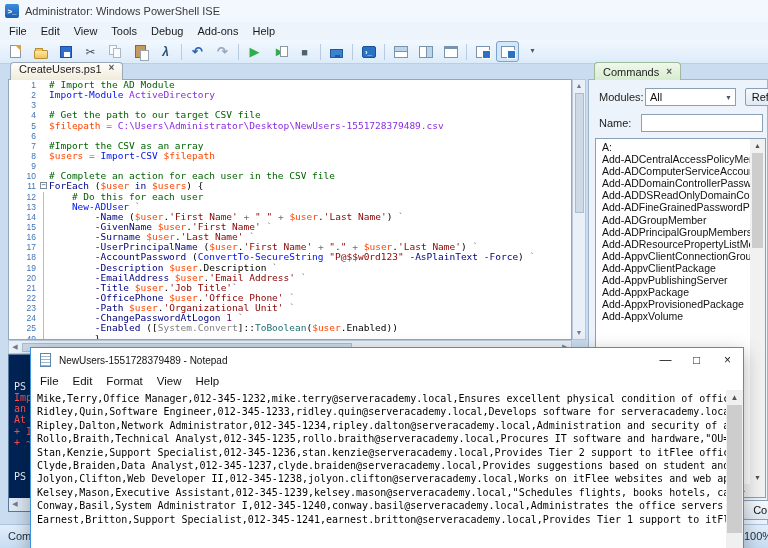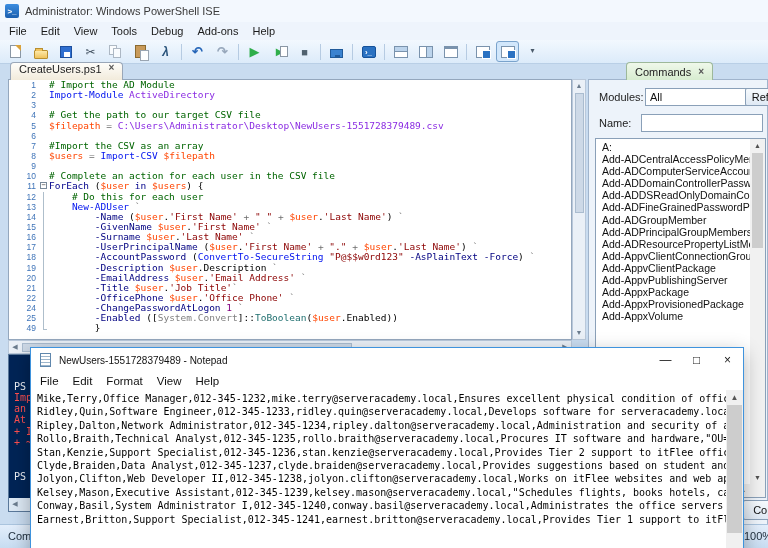--- a/index.html
+++ b/index.html
@@ -70,24 +70,24 @@
   .sb-arrow{position:absolute;font-size:7px;color:#6b7c8e;width:12px;text-align:center;line-height:12px;}
   .sb-thumb{position:absolute;background:#cdd9e7;border:1px solid #aabccf;box-sizing:border-box;}
   
   .console-pane{position:absolute;left:8px;top:354px;width:578px;height:158px;background:#012456;border:1px solid #5a789a;box-sizing:border-box;padding:3px 0 0 5px;overflow:hidden;}
   .con-line{font-family:"DejaVu Sans Mono",monospace;font-size:10px;line-height:11.25px;height:11.25px;white-space:pre;}
   .con-out{color:#eceef2}.con-err{color:#ff4f4f}
   .con-hscroll{position:absolute;left:0;bottom:0;width:576px;height:13px;background:#dce8f4;}
   
   .cmd-pane{position:absolute;left:588px;top:62px;width:180px;height:465px;}
   .cmd-tab{position:absolute;left:6px;top:0;height:17px;display:inline-flex;align-items:center;padding:0 8px;z-index:2;
-       background:linear-gradient(#eff8ea,#d7ecd0);border:1px solid #9db89a;border-bottom:none;border-radius:4px 4px 0 0;font-size:11px;color:#222;margin-left:32px;}
+       background:linear-gradient(#eff8ea,#d7ecd0);border:1px solid #9db89a;border-bottom:none;border-radius:4px 4px 0 0;font-size:11px;color:#222;}
   .cmd-body{position:absolute;left:0;top:17px;width:180px;height:448px;background:#edf3fa;border:1px solid #a0b4cc;box-sizing:border-box;}
   .cmd-label{position:absolute;font-size:11px;color:#222;}
-  .cmd-select{position:absolute;left:56px;top:8px;width:114px;height:18px;background:#fff;border:1px solid #8aa0b8;box-sizing:border-box;
+  .cmd-select{position:absolute;left:56px;top:8px;width:91px;height:18px;background:#fff;border:1px solid #8aa0b8;box-sizing:border-box;
        font-size:11px;color:#111;display:flex;align-items:center;padding-left:4px;}
   .cmd-select .caret{position:absolute;right:3px;font-size:7px;color:#4a5a6a;}
   .cmd-btn{position:absolute;background:linear-gradient(#f6fafd,#dfe9f4);border:1px solid #8aa0b8;border-radius:2px;box-sizing:border-box;
        font-size:11px;color:#111;display:flex;align-items:center;justify-content:center;}
   .cmd-input{position:absolute;left:52px;top:34px;width:122px;height:18px;background:#fff;border:1px solid #8aa0b8;box-sizing:border-box;font-size:11px;padding:0 3px;}
   .cmd-list{position:absolute;left:6px;top:58px;width:171px;height:360px;background:#fff;border:1px solid #8aa0b8;box-sizing:border-box;overflow:hidden;}
   .cmd-items{position:absolute;left:1px;top:2px;right:15px;bottom:14px;overflow:hidden;}
   .cmd-item{height:12.1px;line-height:12.1px;font-size:10.5px;color:#111;padding-left:5px;white-space:nowrap;}
   .cl-vscroll{position:absolute;right:0;top:0;width:15px;bottom:13px;background:#f1f1f1;}
   .cl-hscroll{position:absolute;left:0;bottom:0;right:15px;height:13px;background:#f1f1f1;}
@@ -223,20 +223,21 @@
           <div class="code-line"><span class="line-num">13</span><span class="fold-col fold-mid"></span><span class="code-text"><span class="tk-x">    </span><span class="tk-cm">New-ADUser</span><span class="tk-x"> </span><span class="tk-o">`</span></span></div>
           <div class="code-line"><span class="line-num">14</span><span class="fold-col fold-mid"></span><span class="code-text"><span class="tk-x">        </span><span class="tk-p">-Name</span><span class="tk-x"> (</span><span class="tk-v">$user</span><span class="tk-x">.</span><span class="tk-s">'First Name'</span><span class="tk-x"> </span><span class="tk-o">+</span><span class="tk-x"> </span><span class="tk-s">" "</span><span class="tk-x"> </span><span class="tk-o">+</span><span class="tk-x"> </span><span class="tk-v">$user</span><span class="tk-x">.</span><span class="tk-s">'Last Name'</span><span class="tk-x">) </span><span class="tk-o">`</span></span></div>
           <div class="code-line"><span class="line-num">15</span><span class="fold-col fold-mid"></span><span class="code-text"><span class="tk-x">        </span><span class="tk-p">-GivenName</span><span class="tk-x"> </span><span class="tk-v">$user</span><span class="tk-x">.</span><span class="tk-s">'First Name'</span><span class="tk-x"> </span><span class="tk-o">`</span></span></div>
           <div class="code-line"><span class="line-num">16</span><span class="fold-col fold-mid"></span><span class="code-text"><span class="tk-x">        </span><span class="tk-p">-Surname</span><span class="tk-x"> </span><span class="tk-v">$user</span><span class="tk-x">.</span><span class="tk-s">'Last Name'</span><span class="tk-x"> </span><span class="tk-o">`</span></span></div>
           <div class="code-line"><span class="line-num">17</span><span class="fold-col fold-mid"></span><span class="code-text"><span class="tk-x">        </span><span class="tk-p">-UserPrincipalName</span><span class="tk-x"> (</span><span class="tk-v">$user</span><span class="tk-x">.</span><span class="tk-s">'First Name'</span><span class="tk-x"> </span><span class="tk-o">+</span><span class="tk-x"> </span><span class="tk-s">"."</span><span class="tk-x"> </span><span class="tk-o">+</span><span class="tk-x"> </span><span class="tk-v">$user</span><span class="tk-x">.</span><span class="tk-s">'Last Name'</span><span class="tk-x">) </span><span class="tk-o">`</span></span></div>
           <div class="code-line"><span class="line-num">18</span><span class="fold-col fold-mid"></span><span class="code-text"><span class="tk-x">        </span><span class="tk-p">-AccountPassword</span><span class="tk-x"> (</span><span class="tk-cm">ConvertTo-SecureString</span><span class="tk-x"> </span><span class="tk-s">"P@$$w0rd123"</span><span class="tk-x"> </span><span class="tk-p">-AsPlainText</span><span class="tk-x"> </span><span class="tk-p">-Force</span><span class="tk-x">) </span><span class="tk-o">`</span></span></div>
           <div class="code-line"><span class="line-num">19</span><span class="fold-col fold-mid"></span><span class="code-text"><span class="tk-x">        </span><span class="tk-p">-Description</span><span class="tk-x"> </span><span class="tk-v">$user</span><span class="tk-x">.Description </span><span class="tk-o">`</span></span></div>
           <div class="code-line"><span class="line-num">20</span><span class="fold-col fold-mid"></span><span class="code-text"><span class="tk-x">        </span><span class="tk-p">-EmailAddress</span><span class="tk-x"> </span><span class="tk-v">$user</span><span class="tk-x">.</span><span class="tk-s">'Email Address'</span><span class="tk-x"> </span><span class="tk-o">`</span></span></div>
           <div class="code-line"><span class="line-num">21</span><span class="fold-col fold-mid"></span><span class="code-text"><span class="tk-x">        </span><span class="tk-p">-Title</span><span class="tk-x"> </span><span class="tk-v">$user</span><span class="tk-x">.</span><span class="tk-s">'Job Title'</span><span class="tk-o">`</span></span></div>
           <div class="code-line"><span class="line-num">22</span><span class="fold-col fold-mid"></span><span class="code-text"><span class="tk-x">        </span><span class="tk-p">-OfficePhone</span><span class="tk-x"> </span><span class="tk-v">$user</span><span class="tk-x">.</span><span class="tk-s">'Office Phone'</span><span class="tk-x"> </span><span class="tk-o">`</span></span></div>
+          <div class="code-line"><span class="line-num">23</span><span class="fold-col fold-mid"></span><span class="code-text"><span class="tk-x">        </span><span class="tk-p">-Path</span><span class="tk-x"> </span><span class="tk-v">$user</span><span class="tk-x">.</span><span class="tk-s">'Organizational Unit'</span><span class="tk-x"> </span><span class="tk-o">`</span></span></div>
           <div class="code-line"><span class="line-num">24</span><span class="fold-col fold-mid"></span><span class="code-text"><span class="tk-x">        </span><span class="tk-p">-ChangePasswordAtLogon</span><span class="tk-x"> </span><span class="tk-num">1</span><span class="tk-x"> </span><span class="tk-o">`</span></span></div>
           <div class="code-line"><span class="line-num">25</span><span class="fold-col fold-mid"></span><span class="code-text"><span class="tk-x">        </span><span class="tk-p">-Enabled</span><span class="tk-x"> ([</span><span class="tk-t">System.Convert</span><span class="tk-x">]::</span><span class="tk-m">ToBoolean</span><span class="tk-x">(</span><span class="tk-v">$user</span><span class="tk-x">.Enabled))</span></span></div>
           <div class="code-line"><span class="line-num">49</span><span class="fold-col fold-end"></span><span class="code-text"><span class="tk-x">        }</span></span></div>
         </div>
       <div class="ed-vscroll">
         <span class="sb-arrow" style="top:0;left:0;">▲</span>
         <span class="sb-arrow" style="bottom:0;left:0;">▼</span>
         <span class="sb-thumb" style="left:2px;top:13px;width:9px;height:120px;"></span>
       </div>
       <div class="ed-hscroll">

